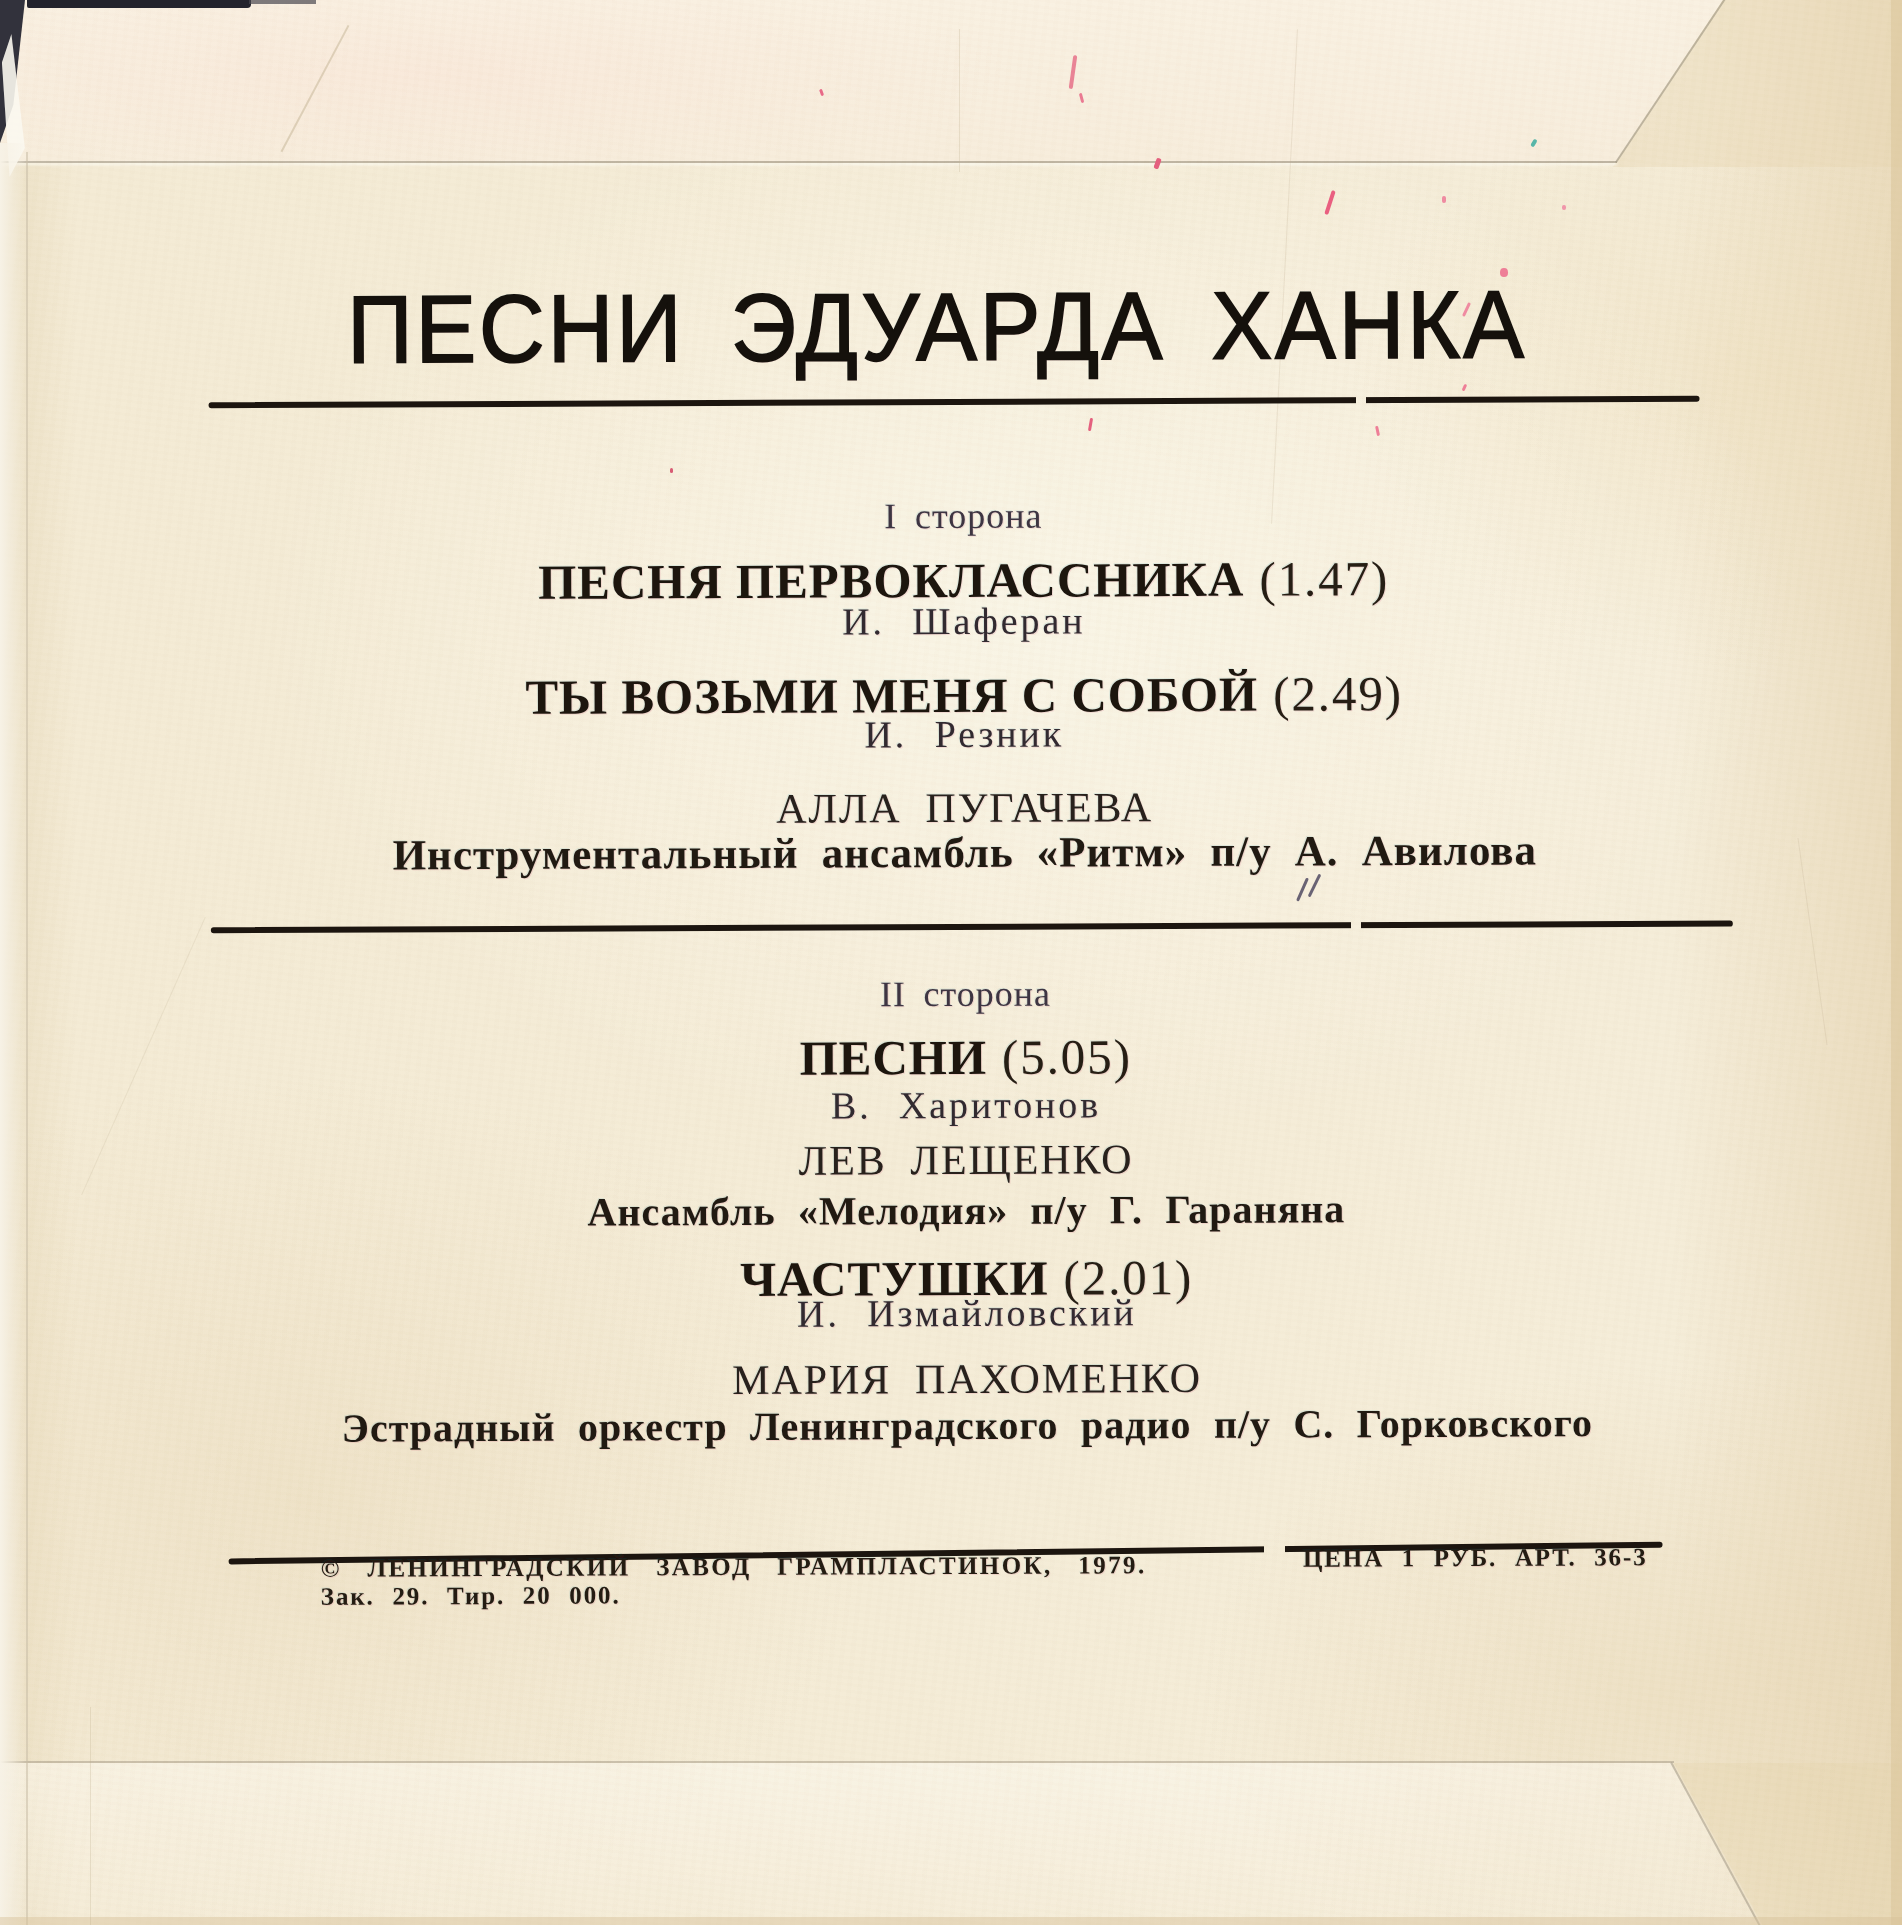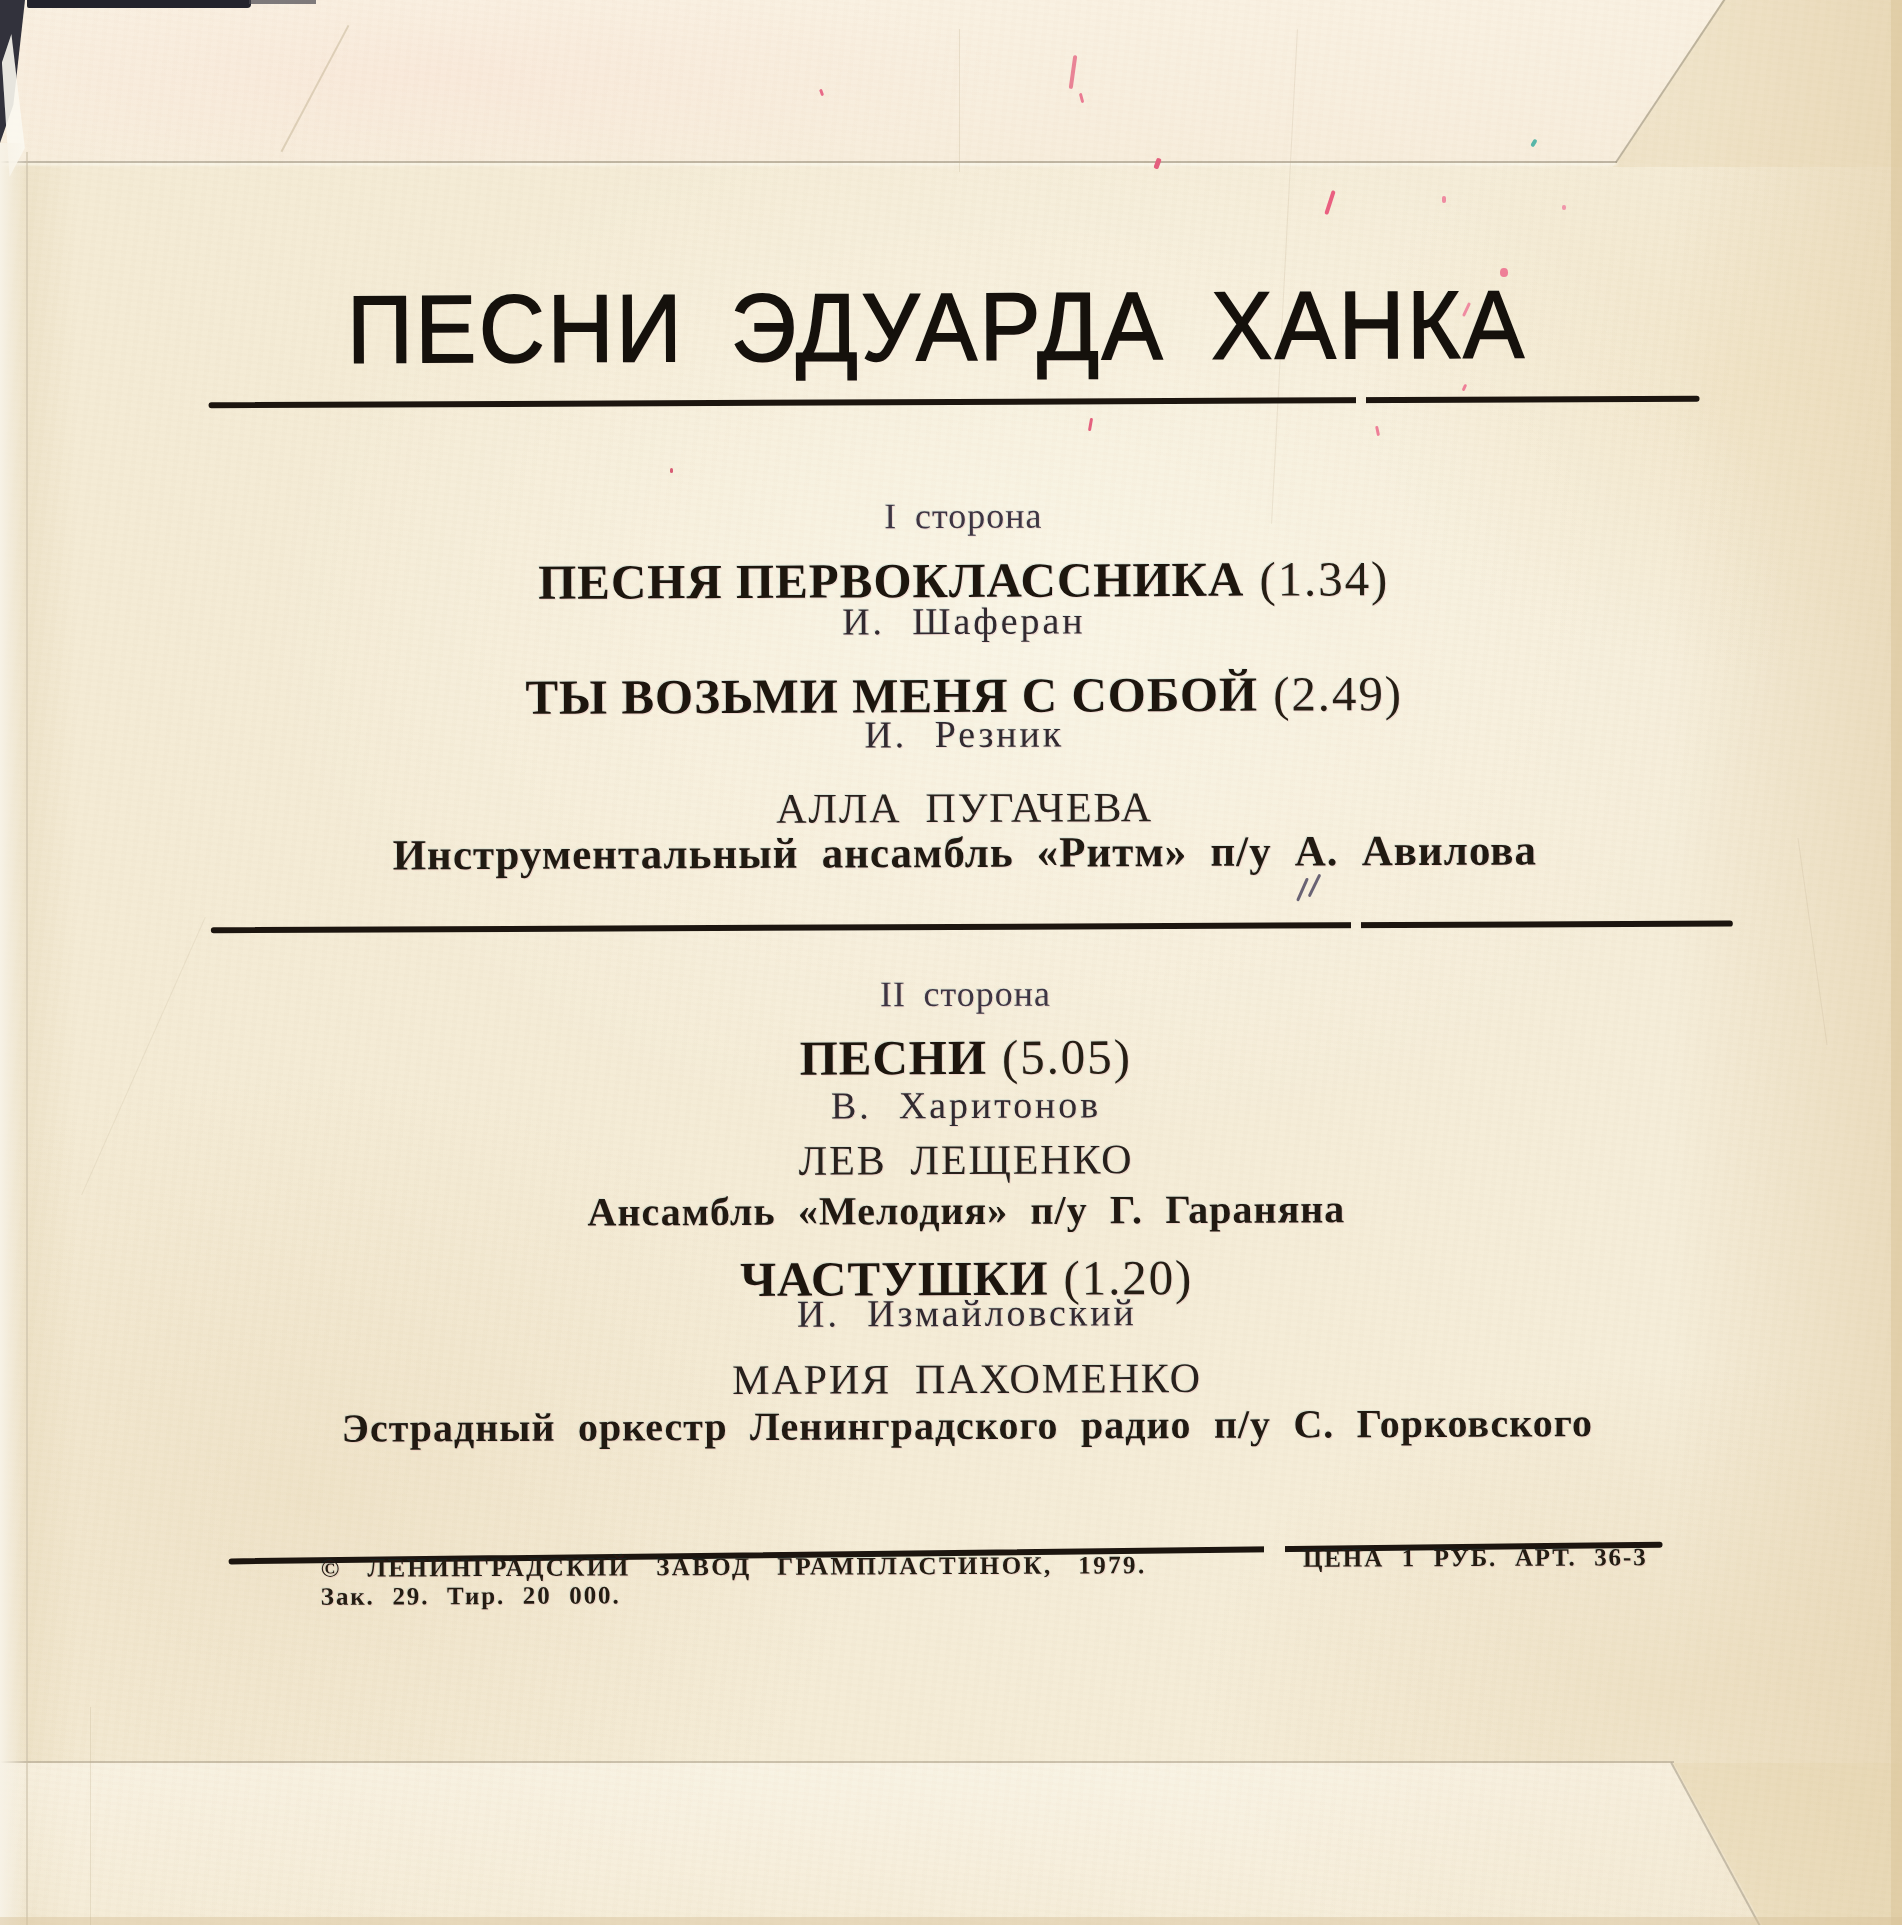--- a/index.html
+++ b/index.html
@@ -136,21 +136,21 @@
   <div class="penmark" style="left:1313px;top:873px;transform:rotate(26deg);"></div>
 
   <div class="content">
 
     <div class="line title">ПЕСНИ ЭДУАРДА ХАНКА</div>
     <div class="rule rule-1"></div>
 
     <div class="line side-label" style="top:498px;">I сторона</div>
 
     <div class="line song" style="top:556px;">
-      <span>ПЕСНЯ ПЕРВОКЛАССНИКА</span><span class="time">(1.34)</span>
+      <span>ПЕСНЯ ПЕРВОКЛАССНИКА</span><span class="time">(1.47)</span>
     </div>
     <div class="line author" style="top:602px;">И. Шаферан</div>
 
     <div class="line song" style="top:671px;">
       <span>ТЫ ВОЗЬМИ МЕНЯ С СОБОЙ</span><span class="time">(2.49)</span>
     </div>
     <div class="line author" style="top:715px;">И. Резник</div>
 
     <div class="line artist" style="top:787px;">АЛЛА ПУГАЧЕВА</div>
     <div class="line ensemble" style="top:831px;">Инструментальный ансамбль «Ритм» п/у А. Авилова</div>
@@ -160,21 +160,21 @@
     <div class="line side-label" style="top:976px;">II сторона</div>
 
     <div class="line song" style="top:1033px;">
       <span>ПЕСНИ</span><span class="time">(5.05)</span>
     </div>
     <div class="line author" style="top:1086px;">В. Харитонов</div>
     <div class="line artist" style="top:1139px;">ЛЕВ ЛЕЩЕНКО</div>
     <div class="line ensemble" style="top:1191px;font-size:40px;">Ансамбль «Мелодия» п/у Г. Гараняна</div>
 
     <div class="line song" style="top:1254px;">
-      <span>ЧАСТУШКИ</span><span class="time">(1.20)</span>
+      <span>ЧАСТУШКИ</span><span class="time">(2.01)</span>
     </div>
     <div class="line author" style="top:1294px;">И. Измайловский</div>
     <div class="line artist" style="top:1358px;">МАРИЯ ПАХОМЕНКО</div>
     <div class="line ensemble" style="top:1406px;font-size:40px;">Эстрадный оркестр Ленинградского радио п/у С. Горковского</div>
 
     <div class="rule rule-3"></div>
 
     <div class="footer-row">
       <span class="imprint">© ЛЕНИНГРАДСКИЙ ЗАВОД ГРАМПЛАСТИНОК, 1979.</span>
       <span class="imprint price">ЦЕНА 1 РУБ. АРТ. 36-3</span>

